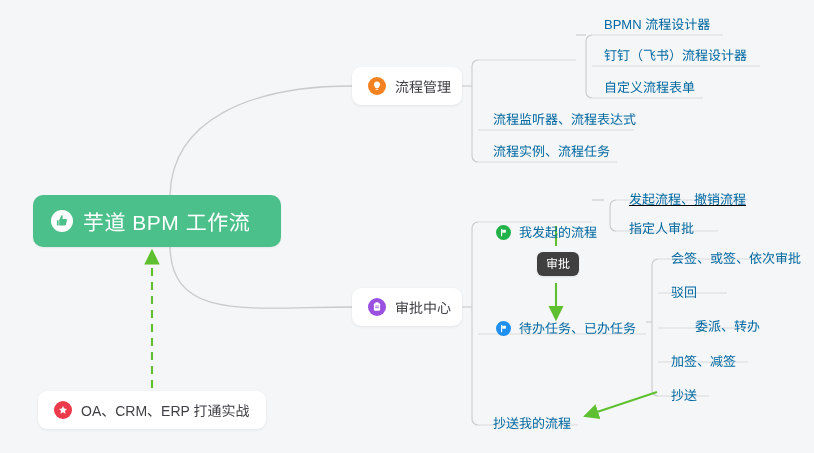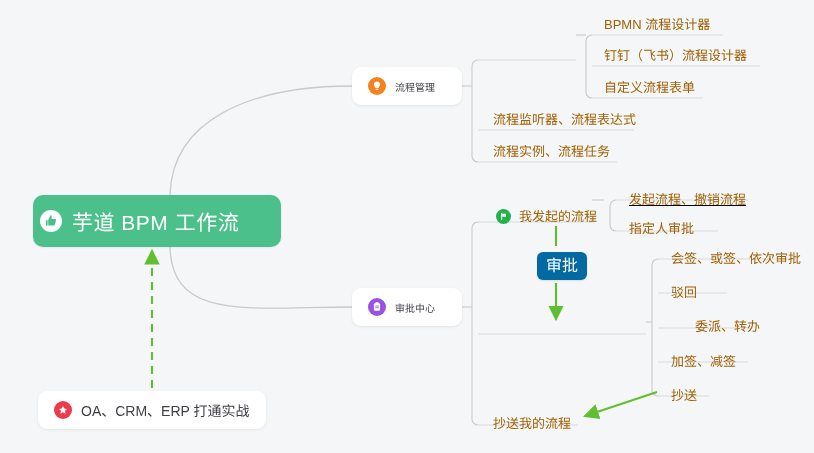--- a/index.html
+++ b/index.html
@@ -32,21 +32,21 @@
     position: absolute;
     left: 33px;
     top: 195px;
     width: 248px;
     height: 52px;
     background: #4cc08a;
     border-radius: 10px;
     display: flex;
     align-items: center;
     box-sizing: border-box;
-    padding-left: 7px;
+    padding-left: 18px;
     box-shadow: 0 1px 2px rgba(0,0,0,0.06);
   }
   .root-label {
     color: #ffffff;
     font-size: 21px;
     letter-spacing: 0.5px;
     margin-left: 10px;
     white-space: nowrap;
   }
 
@@ -56,21 +56,21 @@
     background: #ffffff;
     border-radius: 9px;
     display: flex;
     align-items: center;
     box-sizing: border-box;
     padding: 0 16px;
     box-shadow: 0 1px 3px rgba(0,0,0,0.08);
     height: 38px;
   }
   .card-label {
-    font-size: 10px;
+    font-size: 14px;
     color: #3f3f46;
     margin-left: 9px;
     white-space: nowrap;
   }
   #node-process-mgmt { left: 352px; top: 67px; width: 110px; }
   #node-approval-center { left: 352px; top: 288px; width: 110px; }
   #node-integration {
     left: 38px; top: 391px; width: 228px; height: 38px;
   }
   #node-integration .card-label { font-size: 14px; }
@@ -80,31 +80,31 @@
     position: absolute;
     display: flex;
     align-items: center;
     white-space: nowrap;
     box-sizing: border-box;
     height: 28px;
     padding: 0 4px 0 4px;
   }
   .topic-label {
     font-size: 13px;
-    color: #a16207;
+    color: #0369a1;
     line-height: 1;
   }
   .topic .flag-icon + .topic-label { margin-left: 8px; }
 
   
   .flow-tag {
     position: absolute;
-    background: #0369a1;
+    background: #404040;
     color: #ffffff;
-    font-size: 16px;
+    font-size: 12px;
     border-radius: 6px;
     padding: 6px 9px;
     line-height: 1;
     box-shadow: 0 1px 2px rgba(0,0,0,0.10);
   }
 
   
   .icon-circle {
     width: 18px;
     height: 18px;
@@ -237,38 +237,47 @@
       <svg width="12" height="12" viewBox="0 0 12 12">
         <rect x="2.9" y="2.2" width="6.2" height="7.6" rx="1.1" fill="#ffffff"></rect>
         <rect x="4.4" y="1.3" width="3.2" height="1.6" rx="0.7" fill="#ffffff"></rect>
         <rect x="4.2" y="4.6" width="3.6" height="0.8" fill="#9b51e0"></rect>
         <rect x="4.2" y="6.3" width="3.6" height="0.8" fill="#9b51e0"></rect>
       </svg>
     </span>
     <span class="card-label">审批中心</span>
   </div>
 
-  <div class="topic" style="left:492px; top:202px;">
+  <div class="topic" style="left:492px; top:218px;">
     <span class="flag-icon" style="background:#21b34a">
       <svg width="9" height="9" viewBox="0 0 9 9">
         <path d="M2.6 1.4 L2.6 7.8" stroke="#ffffff" stroke-width="1.1" stroke-linecap="round"></path>
         <path d="M3.2 1.7 L6.9 1.7 L6.9 4.7 L3.2 4.7 Z" fill="#ffffff"></path>
       </svg>
     </span>
     <span class="topic-label">我发起的流程</span>
   </div>
   <div class="topic" style="left:625px; top:185px;text-decoration:underline;">
     <span class="topic-label">发起流程、撤销流程</span>
   </div>
   <div class="topic" style="left:625px; top:214px;">
     <span class="topic-label">指定人审批</span>
   </div>
 
   <div class="flow-tag" style="left:537px; top:252px;">审批</div>
 
+  <div class="topic" style="left:492px; top:314px;">
+    <span class="flag-icon" style="background:#1f8ff0">
+      <svg width="9" height="9" viewBox="0 0 9 9">
+        <path d="M2.6 1.4 L2.6 7.8" stroke="#ffffff" stroke-width="1.1" stroke-linecap="round"></path>
+        <path d="M3.2 1.7 L6.9 1.7 L6.9 4.7 L3.2 4.7 Z" fill="#ffffff"></path>
+      </svg>
+    </span>
+    <span class="topic-label">待办任务、已办任务</span>
+  </div>
 
   <div class="topic" style="left:667px; top:244px;">
     <span class="topic-label">会签、或签、依次审批</span>
   </div>
   <div class="topic" style="left:667px; top:278px;">
     <span class="topic-label">驳回</span>
   </div>
   <div class="topic" style="left:667px; top:312px;margin-left:24px;">
     <span class="topic-label">委派、转办</span>
   </div>

